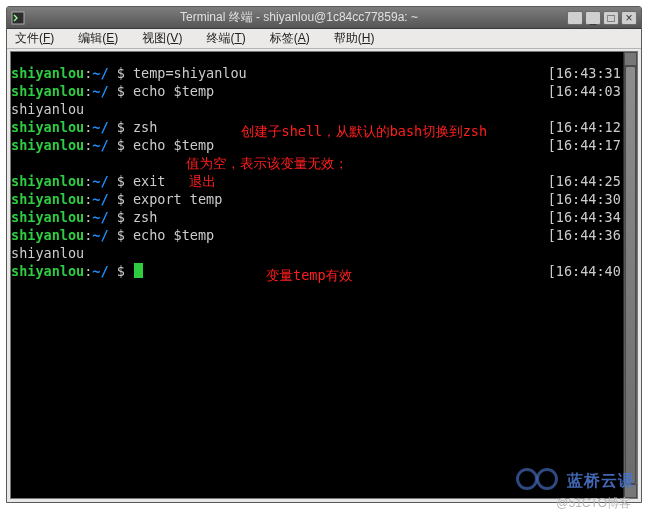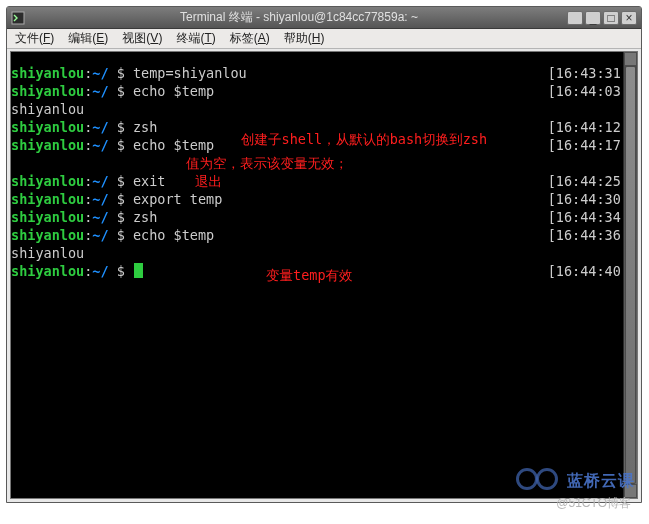--- a/index.html
+++ b/index.html
@@ -3,21 +3,21 @@
 <meta charset="utf-8">
 <style>
   * { margin:0; padding:0; box-sizing:border-box; }
   body { width:649px; height:524px; background:#fff; font-family:sans-serif; position:relative; overflow:hidden; }
   .window { position:absolute; left:6px; top:6px; width:636px; height:497px; border:1px solid #5a5a5a; background:#e8e8e8; border-radius:3px 3px 0 0; }
   .titlebar { height:22px; background:linear-gradient(#7d7d7d,#555); display:flex; align-items:center; padding:0 4px; color:#e0e0e0; font-size:12px; border-bottom:1px solid #3a3a3a;}
   .titlebar-icon { width:14px; height:14px; margin-right:6px; display:inline-block; }
   .titlebar-title { flex:1; text-align:center; font-size:12px; }
   .titlebar-controls { display:flex; gap:2px; }
   .tb-btn { width:16px; height:14px; font-size:12px; line-height:12px; text-align:center; color:#333; background:#cfcfcf; border:1px solid #6b6b6b; border-radius:2px; cursor:pointer;}
-  .menubar { height:20px; background:#eceae8; display:flex; align-items:center; gap:14px; padding:0 8px; font-size:12px; color:#222; border-bottom:1px solid #b5b5b5;}
+  .menubar { height:20px; background:#eceae8; display:flex; align-items:center; gap:24px; padding:0 8px; font-size:12px; color:#222; border-bottom:1px solid #b5b5b5;}
   .menu-item { cursor:pointer; }
   .menu-item .accel { text-decoration:underline; }
   .term-area { position:absolute; left:3px; right:3px; top:44px; bottom:3px; background:#000; border:1px solid #777; font-family:"DejaVu Sans Mono","Consolas",monospace; font-size:13.5px; line-height:18px; overflow:hidden; padding-top:12px;}
   .line { position:relative; height:18px; white-space:pre; }
   .host { color:#2ecc40; font-weight:bold; }
   .colon { color:#ccc; }
   .path { color:#1e90ff; font-weight:bold; }
   .dollar { color:#ccc; }
   .cmd { color:#ccc; }
   .out { color:#ccc; }
@@ -59,24 +59,24 @@
       <span class="menu-item">终端(<span class="accel">T</span>)</span>
       <span class="menu-item">标签(<span class="accel">A</span>)</span>
       <span class="menu-item">帮助(<span class="accel">H</span>)</span>
     </div>
 
   <div class="term-area">
     <div id="lines">
         <div class="line"><span class="host">shiyanlou</span><span class="colon">:</span><span class="path">~/</span><span class="dollar"> $</span><span class="cmd"> temp=shiyanlou</span><span class="ts">[16:43:31]</span></div>
         <div class="line"><span class="host">shiyanlou</span><span class="colon">:</span><span class="path">~/</span><span class="dollar"> $</span><span class="cmd"> echo $temp</span><span class="ts">[16:44:03]</span></div>
         <div class="line"><span class="out">shiyanlou</span></div>
-        <div class="line"><span class="host">shiyanlou</span><span class="colon">:</span><span class="path">~/</span><span class="dollar"> $</span><span class="cmd"> zsh</span><span class="ts">[16:44:12]</span><span class="annot" style="left: 230px; top: 12px;">创建子shell，从默认的bash切换到zsh</span></div>
+        <div class="line"><span class="host">shiyanlou</span><span class="colon">:</span><span class="path">~/</span><span class="dollar"> $</span><span class="cmd"> zsh</span><span class="ts">[16:44:12]</span><span class="annot" style="left: 230px; top: 4px;">创建子shell，从默认的bash切换到zsh</span></div>
         <div class="line"><span class="host">shiyanlou</span><span class="colon">:</span><span class="path">~/</span><span class="dollar"> $</span><span class="cmd"> echo $temp</span><span class="ts">[16:44:17]</span></div>
         <div class="line">&nbsp;<span class="annot" style="left: 175px; top: 0px;">值为空，表示该变量无效；</span></div>
-        <div class="line"><span class="host">shiyanlou</span><span class="colon">:</span><span class="path">~/</span><span class="dollar"> $</span><span class="cmd"> exit</span><span class="ts">[16:44:25]</span><span class="annot" style="left: 184px; top: 0px; text-align: center;">退出</span></div>
+        <div class="line"><span class="host">shiyanlou</span><span class="colon">:</span><span class="path">~/</span><span class="dollar"> $</span><span class="cmd"> exit</span><span class="ts">[16:44:25]</span><span class="annot" style="left: 178px; top: 0px; text-align: center;">退出</span></div>
         <div class="line"><span class="host">shiyanlou</span><span class="colon">:</span><span class="path">~/</span><span class="dollar"> $</span><span class="cmd"> export temp</span><span class="ts">[16:44:30]</span></div>
         <div class="line"><span class="host">shiyanlou</span><span class="colon">:</span><span class="path">~/</span><span class="dollar"> $</span><span class="cmd"> zsh</span><span class="ts">[16:44:34]</span></div>
         <div class="line"><span class="host">shiyanlou</span><span class="colon">:</span><span class="path">~/</span><span class="dollar"> $</span><span class="cmd"> echo $temp</span><span class="ts">[16:44:36]</span></div>
         <div class="line"><span class="out">shiyanlou</span></div>
         <div class="line"><span class="host">shiyanlou</span><span class="colon">:</span><span class="path">~/</span><span class="dollar"> $</span><span class="cmd"> </span><span class="cursor"></span><span class="ts">[16:44:40]</span><span class="annot" style="left: 255px; top: 4px;">变量temp有效</span></div>
       </div>
     <div class="scrollbar">
       <div class="sb-btn"></div>
       <div class="sb-track">
         <div class="sb-thumb"></div>

